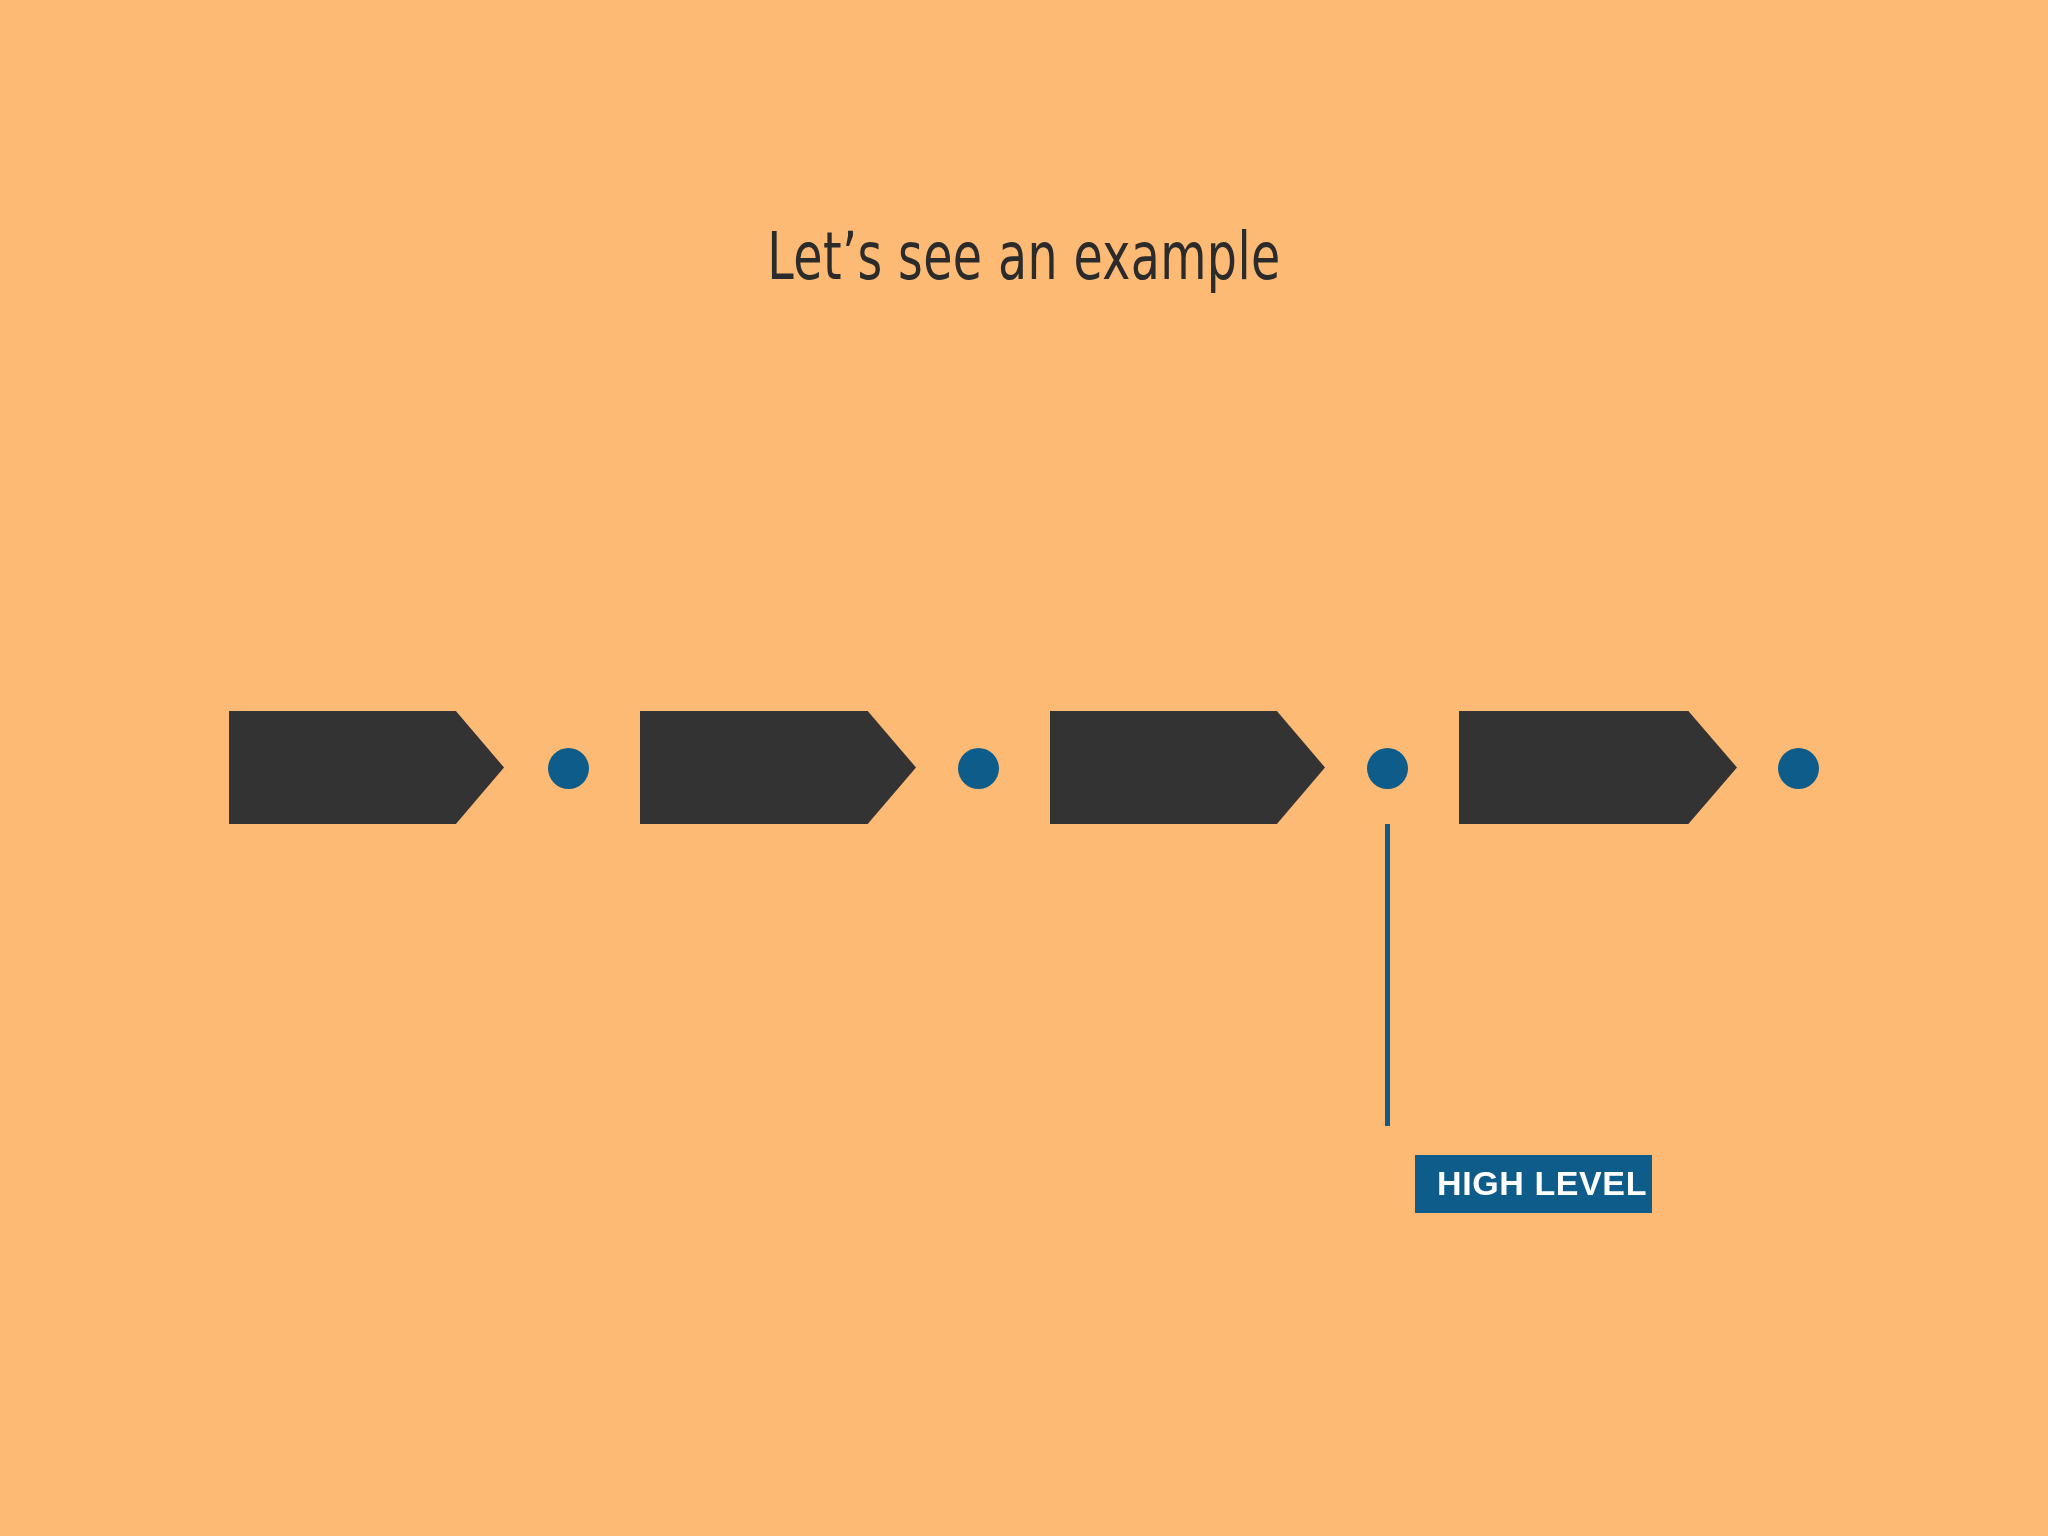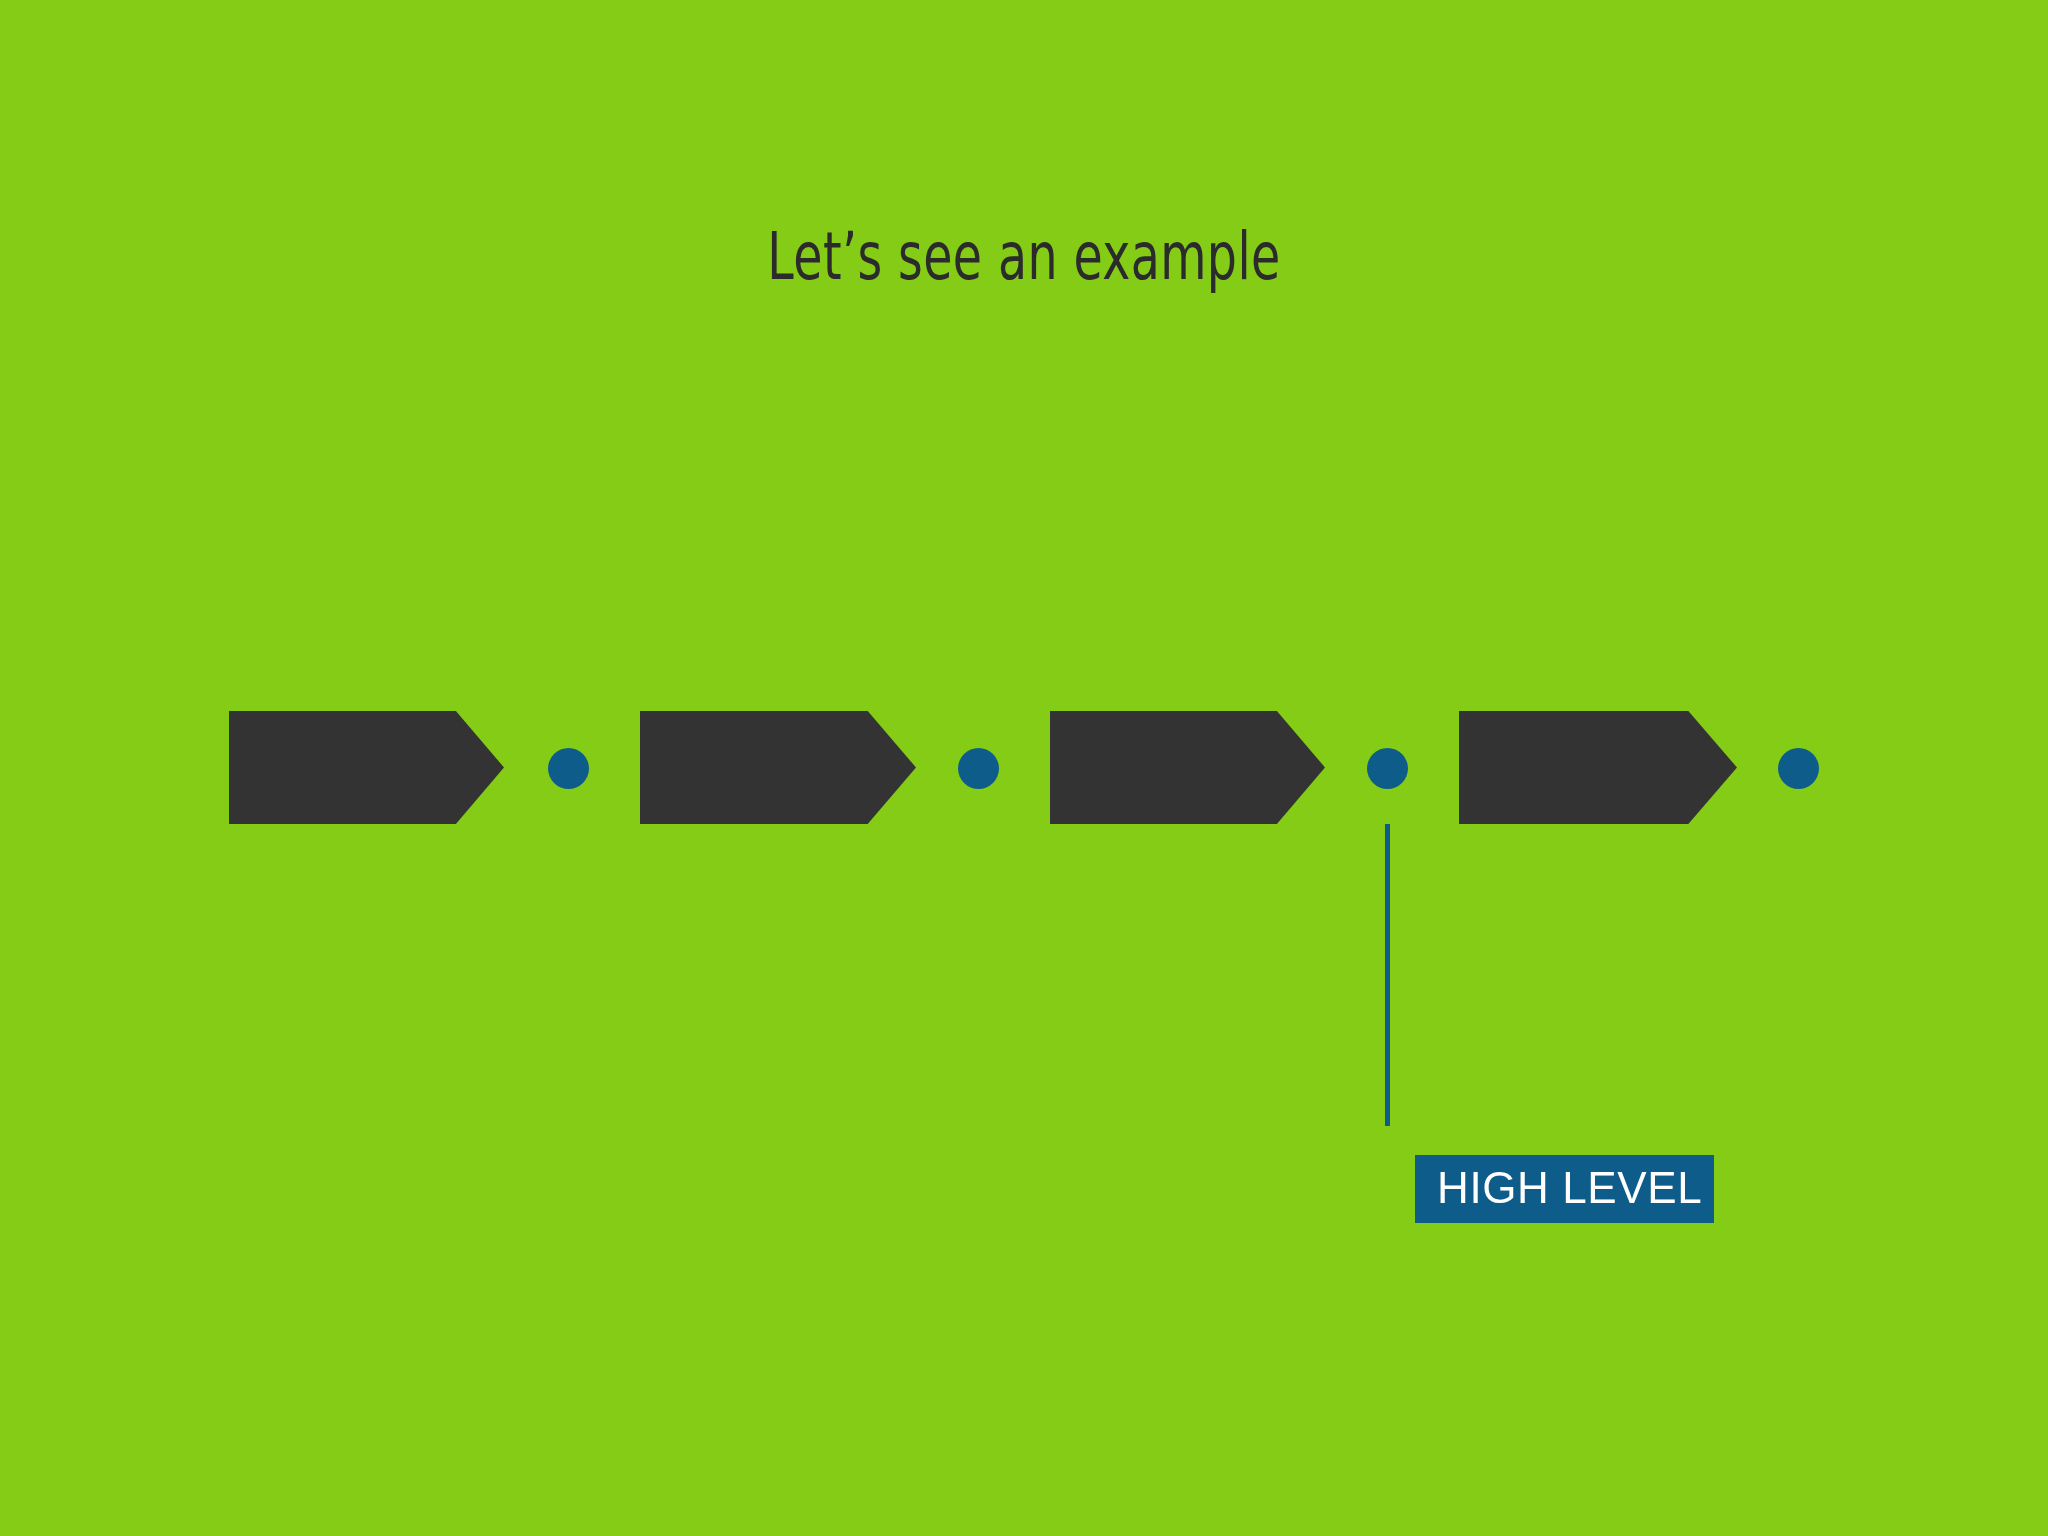--- a/index.html
+++ b/index.html
@@ -12,21 +12,21 @@
     height: 1536px;
     position: relative;
     overflow: hidden;
     font-family: "Liberation Sans", sans-serif;
     -webkit-font-smoothing: antialiased;
   }
 
   .slide {
     position: absolute;
     inset: 0;
-    background: #84cc16;
+    background: #fdba74;
   }
 
   
   .slide-title {
     position: absolute;
     left: 0;
     right: 0;
     top: 178px;
     text-align: center;
     font-family: "DejaVu Sans Condensed", "Liberation Sans Narrow", "Liberation Sans", sans-serif;
@@ -121,24 +121,24 @@
   .badge-wrap {
     position: absolute;
     left: 1415px;
     top: 1155px;
   }
   .badge {
     display: inline-block;
     background: #0e5c89;
     color: #ffffff;
     font-family: "Liberation Sans", sans-serif;
-    font-size: 44px;
-    font-weight: 400;
+    font-size: 34px;
+    font-weight: 700;
     letter-spacing: 0.6px;
-    padding: 11px 12px 13px 22px;
+    padding: 11px 5px 13px 22px;
     line-height: 1;
   }
 </style>
 </head>
 <body>
 
 <div class="slide">
 
   <h1 class="slide-title">Let’s see an example</h1>
 

